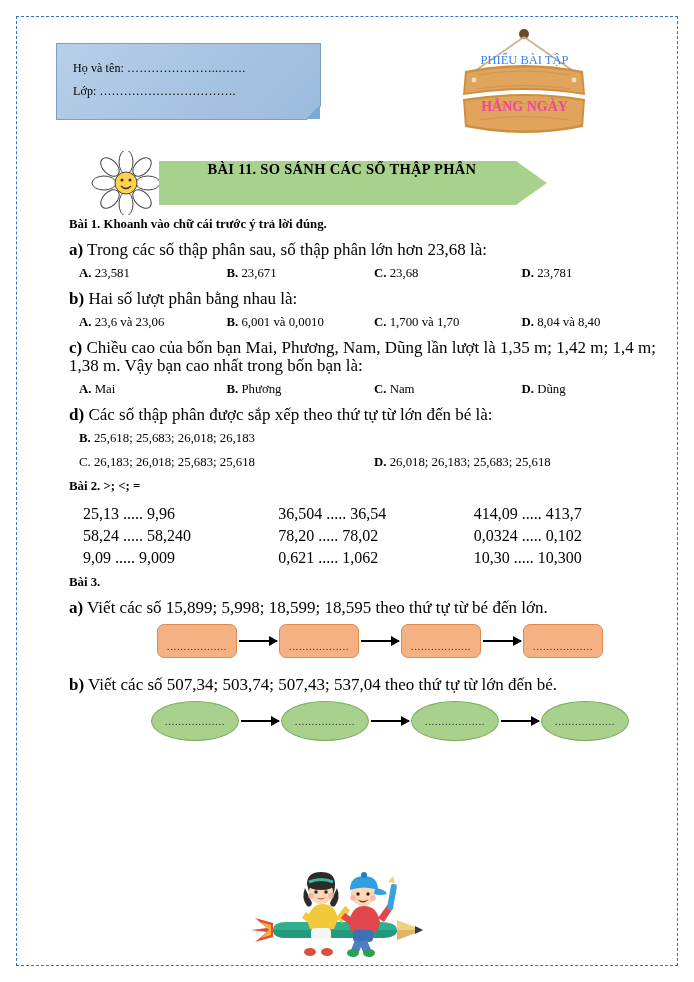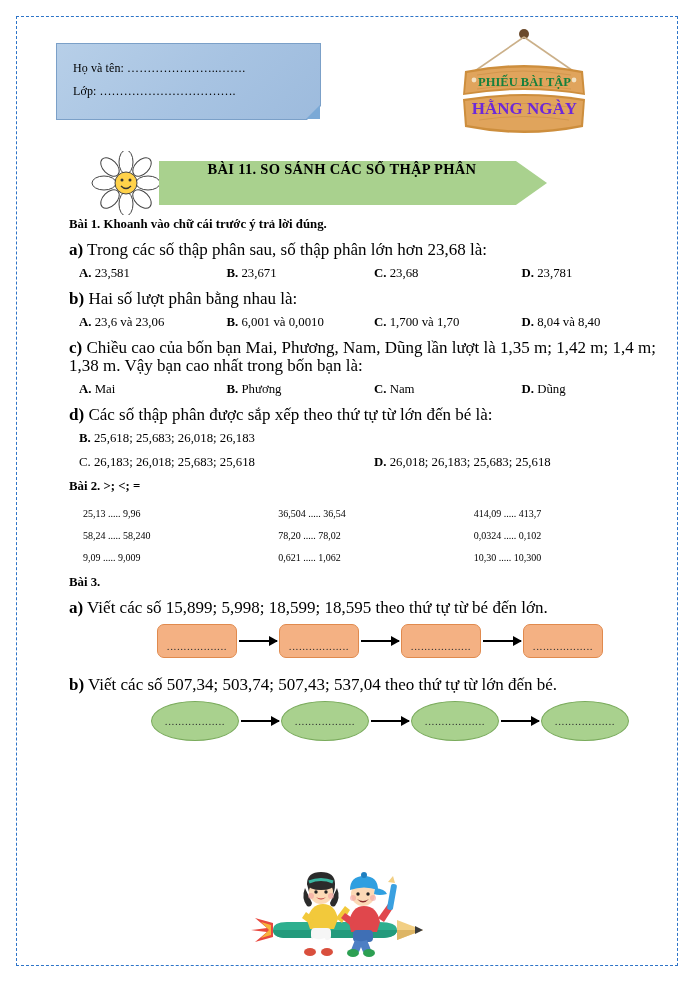--- a/index.html
+++ b/index.html
@@ -137,21 +137,21 @@
   .opts .op { white-space: nowrap; }
   .opts.four .op { width: 25%; }
   .opts.two .op { width: 50%; }
   .opts .lab { font-weight: bold; }
   .opts .lab.nb { font-weight: normal; }
 
   .cmpgrid {
     display: flex;
     flex-wrap: wrap;
     padding-left: 14px;
-    font-size: 10px;
+    font-size: 16px;
     margin-bottom: 6px;
   }
   .cmpgrid .cell {
     width: 33.33%;
     line-height: 22px;
     white-space: nowrap;
   }
 
   
   .shaperow {
@@ -246,22 +246,22 @@
         <path d="M50 46 Q107 35 164 46 L166 66 Q107 56 48 66 Z" fill="#e0a45c"></path>
         <path d="M46 72 Q107 62 168 72 L166 100 Q107 112 48 100 Z" fill="#cd8e3d"></path>
         <path d="M48 74 Q107 64 166 74 L164 98 Q107 109 50 98 Z" fill="#e0a45c"></path>
         <path d="M60 48 q46 -8 94 0" stroke="#c98e45" stroke-width="0.9" fill="none" opacity="0.7"></path>
         <path d="M60 62 q46 -7 94 0" stroke="#c98e45" stroke-width="0.9" fill="none" opacity="0.7"></path>
         <path d="M62 80 q44 -7 90 0" stroke="#c98e45" stroke-width="0.9" fill="none" opacity="0.7"></path>
         <path d="M62 93 q44 -7 90 0" stroke="#c98e45" stroke-width="0.9" fill="none" opacity="0.7"></path>
         <circle cx="57" cy="53" r="2.4" fill="#f2e2c4"></circle>
         <circle cx="157" cy="53" r="2.4" fill="#f2e2c4"></circle>
       </svg>
-      <div style="position:absolute;left:0;top:48px;width:215px;text-align:center;font-size:12.5px;font-weight:bold;color:#15803d;">PHIẾU BÀI TẬP</div>
-      <div style="position:absolute;left:0;top:72px;width:215px;text-align:center;font-size:17px;font-weight:bold;color:#6d28d9;">HẰNG NGÀY</div>
+      <div style="position:absolute;left:0;top:26px;width:215px;text-align:center;font-size:12.5px;font-weight:normal;color:#3b82f6;">PHIẾU BÀI TẬP</div>
+      <div style="position:absolute;left:0;top:72px;width:215px;text-align:center;font-size:14px;font-weight:bold;color:#ec4899;">HẰNG NGÀY</div>
     </div>
   </div>
 
   <div class="titlerow">
     <div class="flower">
       <svg width="74" height="64" viewBox="0 0 74 64">
         <g fill="#ffffff" stroke="#444" stroke-width="1">
           <ellipse cx="37" cy="11" rx="7" ry="12"></ellipse>
           <ellipse cx="37" cy="53" rx="7" ry="12"></ellipse>
           <ellipse cx="15" cy="32" rx="12" ry="7"></ellipse>

